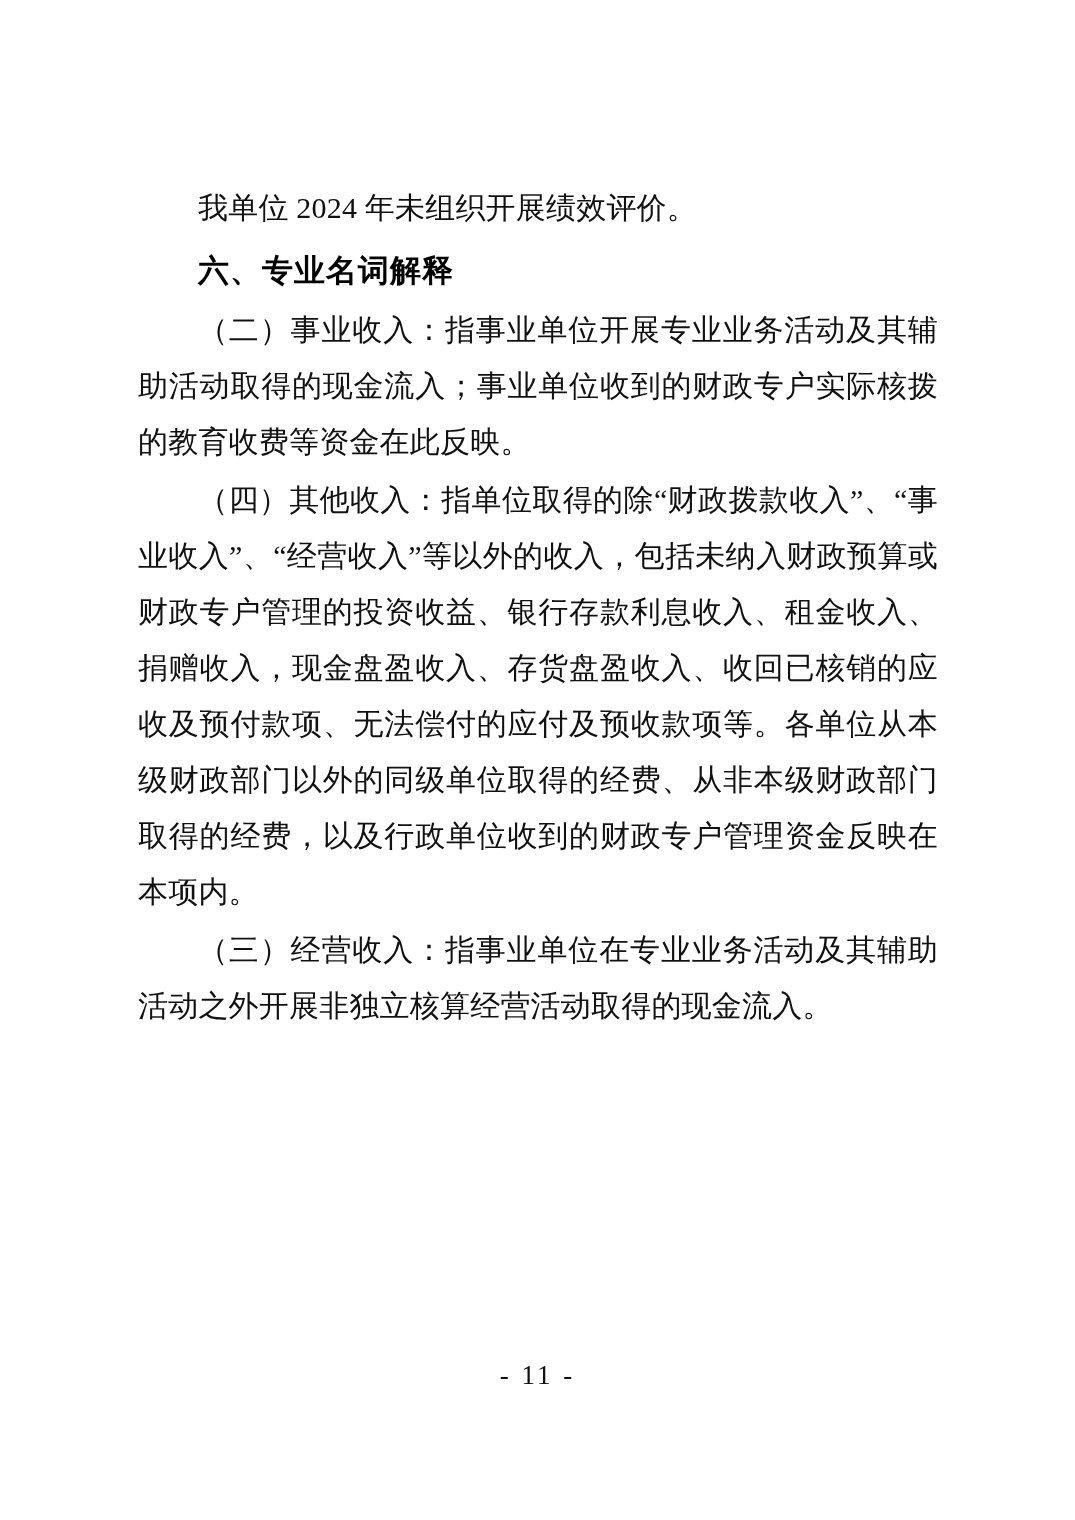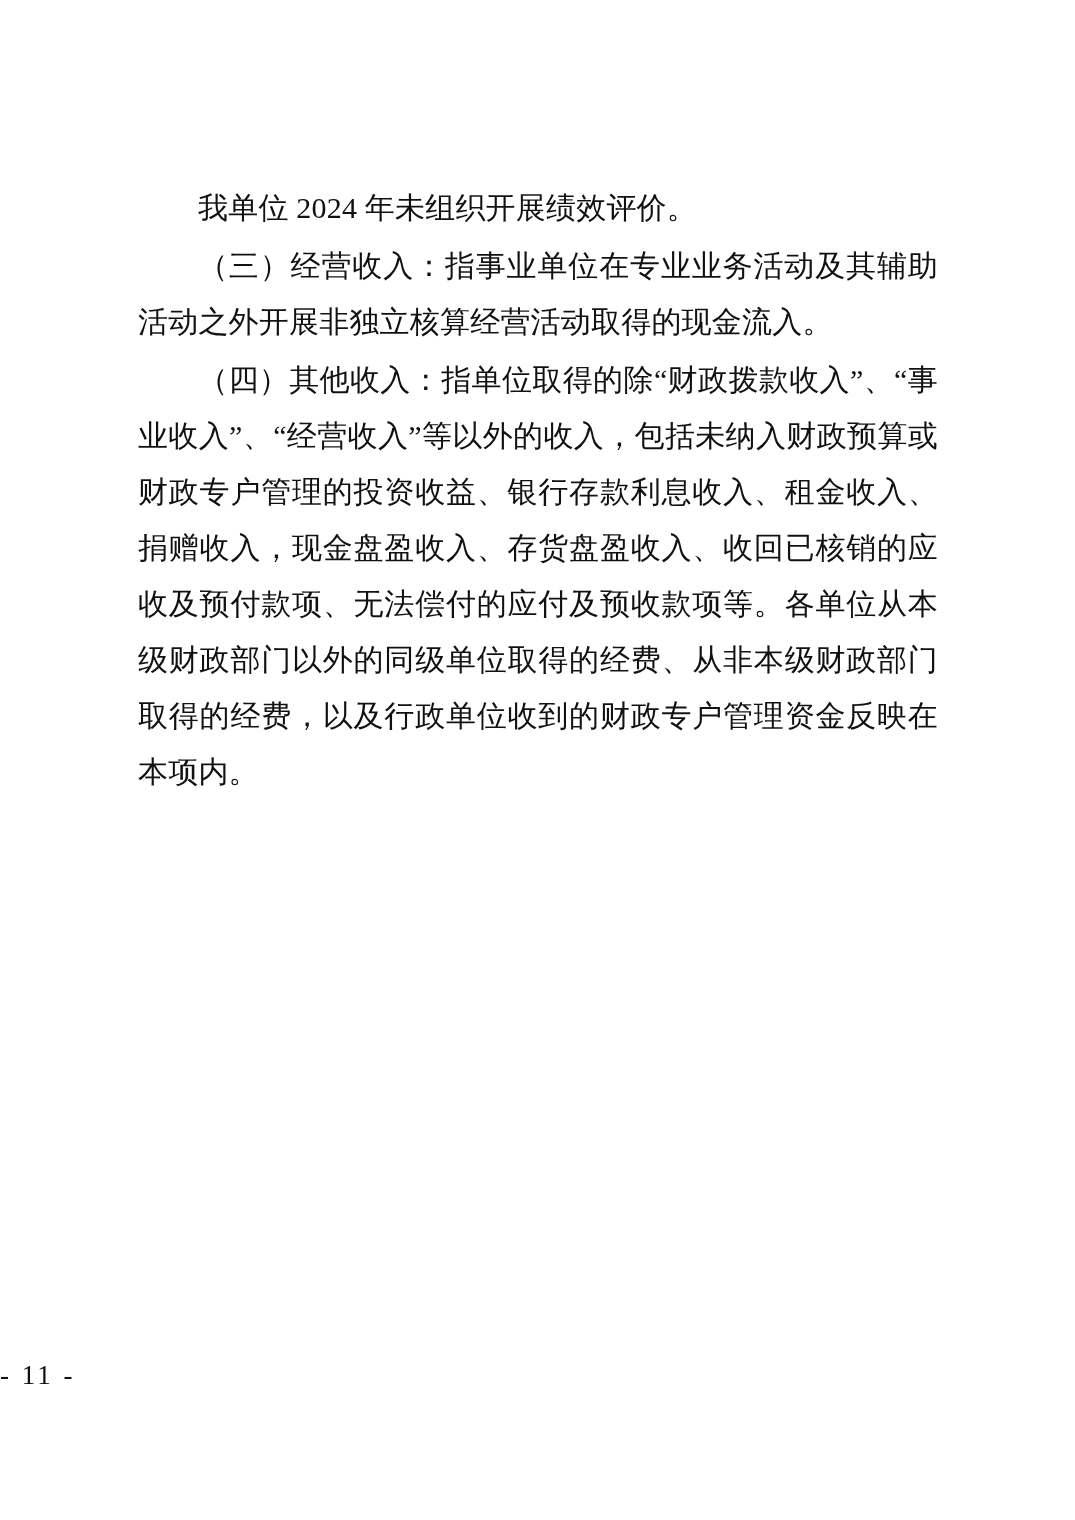--- a/index.html
+++ b/index.html
@@ -48,40 +48,43 @@
     text-indent: 60px;
     margin: 6px 0 2px 0;
     letter-spacing: 1px;
     color: #000;
   }
   .pagenum {
     position: absolute;
     left: 0;
     top: 1360px;
     width: 1075px;
+    text-align: center;
     font-size: 27px;
     font-family: "Liberation Serif", "DejaVu Serif", serif;
     color: #111;
     letter-spacing: 3px;
   }
 </style>
 </head>
 <body>
 
 <div class="page">
   <div class="content">
 
     <p class="para indent">我单位 2024 年未组织开展绩效评价。</p>
 
 
 
+    <p class="heading">六、专业名词解释</p>
 
 
+    <p class="para indent">（二）事业收入：指事业单位开展专业业务活动及其辅助活动取得的现金流入；事业单位收到的财政专户实际核拨的教育收费等资金在此反映。</p>
+
+    <p class="para indent">（四）其他收入：指单位取得的除“财政拨款收入”、“事业收入”、“经营收入”等以外的收入，包括未纳入财政预算或财政专户管理的投资收益、银行存款利息收入、租金收入、捐赠收入，现金盘盈收入、存货盘盈收入、收回已核销的应收及预付款项、无法偿付的应付及预收款项等。各单位从本级财政部门以外的同级单位取得的经费、从非本级财政部门取得的经费，以及行政单位收到的财政专户管理资金反映在本项内。</p>
 
     <p class="para indent">（三）经营收入：指事业单位在专业业务活动及其辅助活动之外开展非独立核算经营活动取得的现金流入。</p>
-
-    <p class="para indent">（四）其他收入：指单位取得的除“财政拨款收入”、“事业收入”、“经营收入”等以外的收入，包括未纳入财政预算或财政专户管理的投资收益、银行存款利息收入、租金收入、捐赠收入，现金盘盈收入、存货盘盈收入、收回已核销的应收及预付款项、无法偿付的应付及预收款项等。各单位从本级财政部门以外的同级单位取得的经费、从非本级财政部门取得的经费，以及行政单位收到的财政专户管理资金反映在本项内。</p>
 
 
   </div>
 
   <div class="pagenum">- 11 -</div>
 </div>
 
 </body></html>

